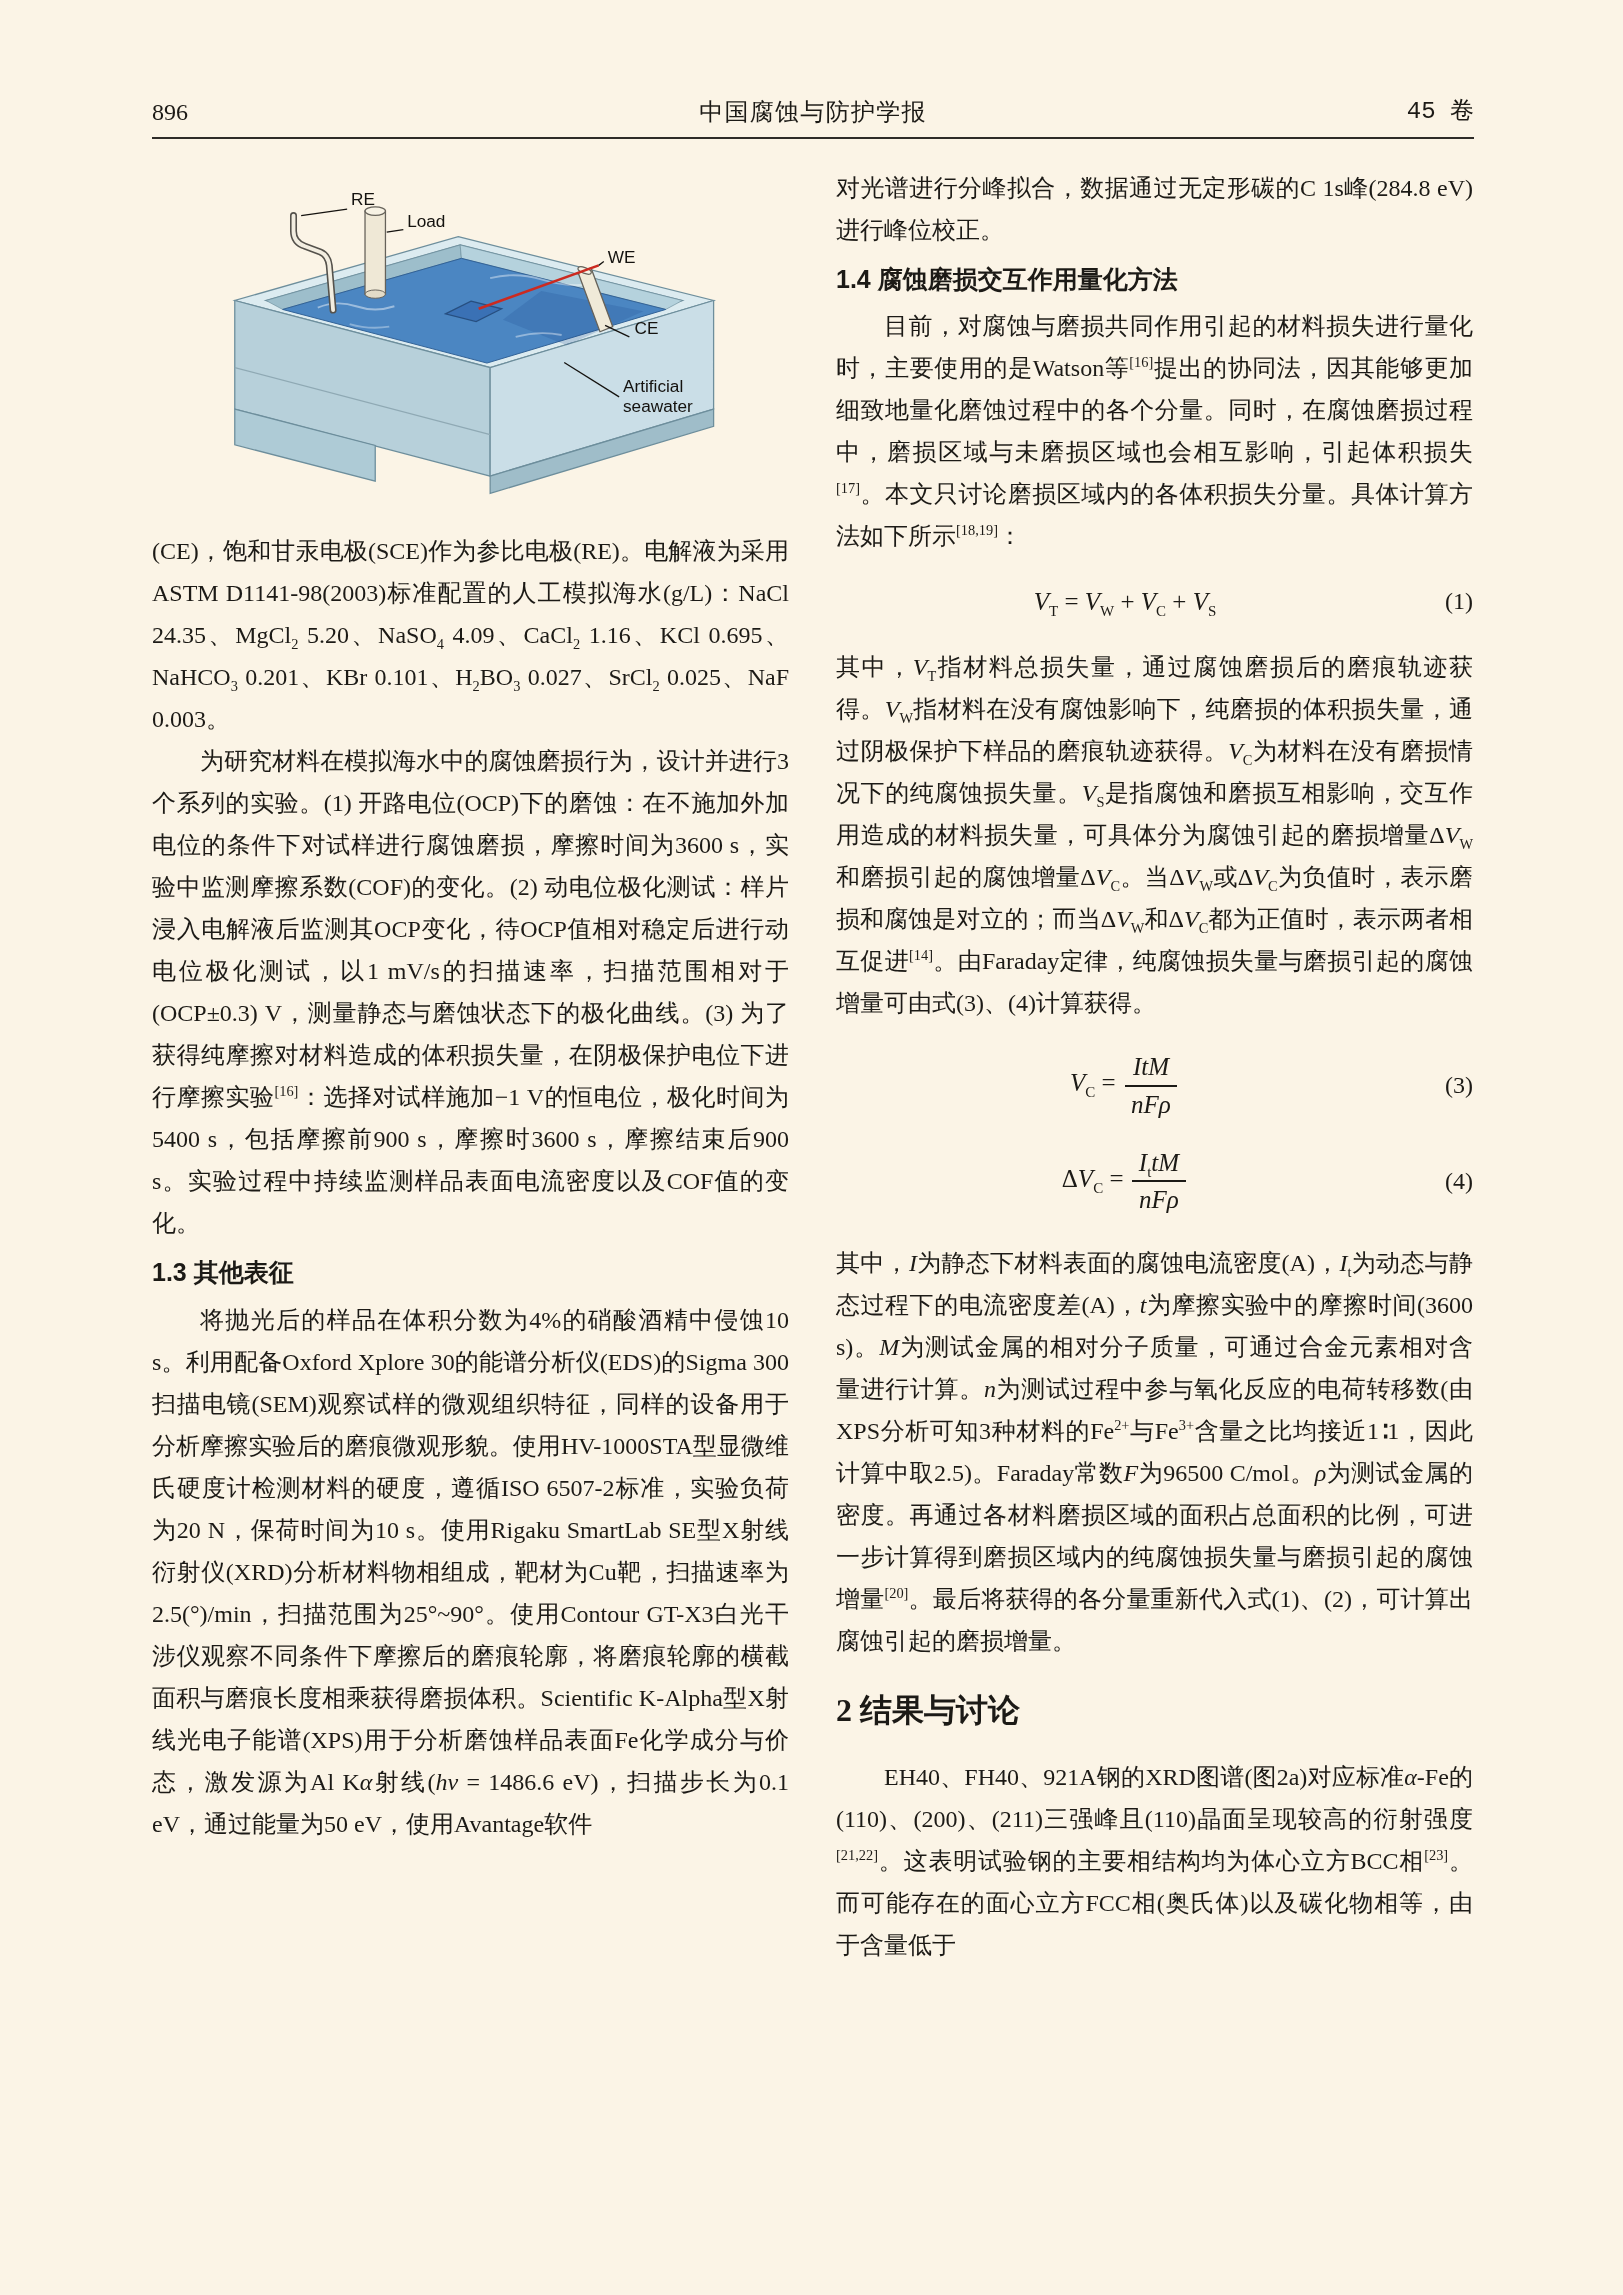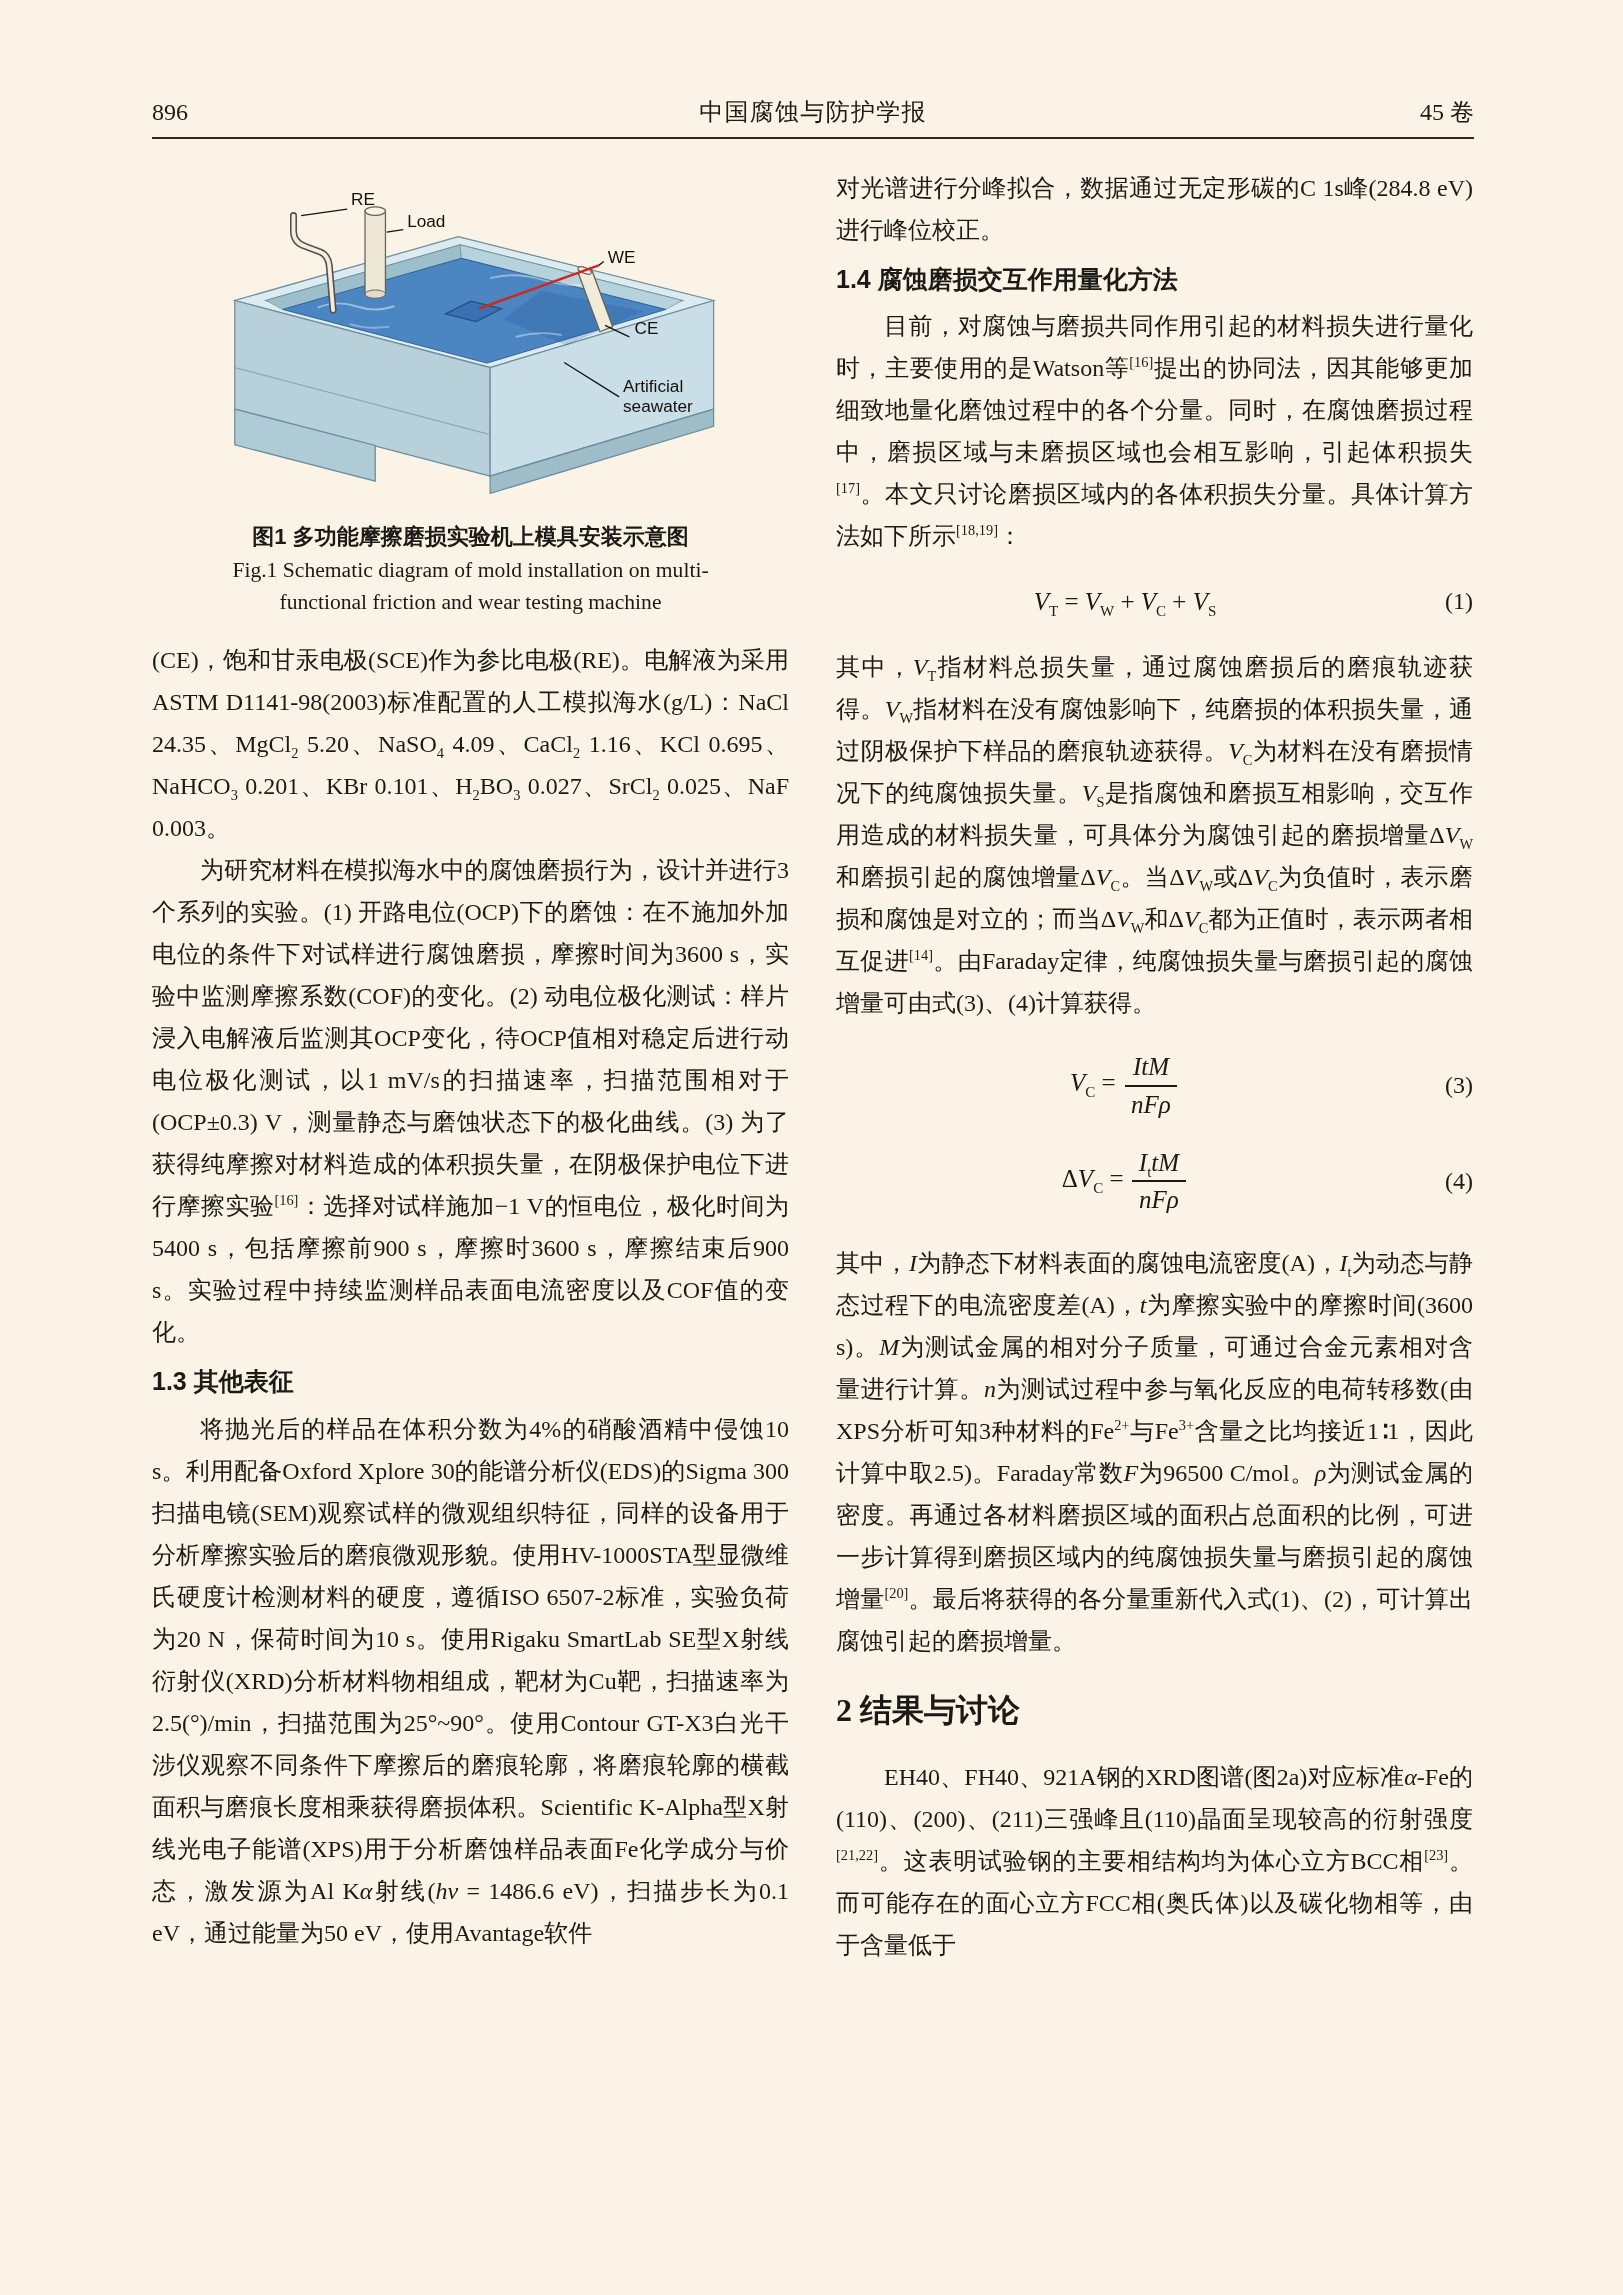--- a/index.html
+++ b/index.html
@@ -13,21 +13,21 @@
     color:#1c1a16;
     overflow:hidden;
   }
   
   .page-header {
     display:flex; align-items:center;
     font-size:24px; line-height:1.2;
   }
   .page-header .hl { width:144px; }
   .page-header .hc { flex:1; text-align:center; letter-spacing:1.3px; }
-  .page-header .hr { width:144px; text-align:right; }
+  .page-header .hr { width:144px; text-align:right;font-family:Liberation Mono, monospace; }
   .header-rule { border:none; border-top:2px solid #2e2c28; margin:10.5px 0 0 0; }
 
   
   .columns { display:flex; gap:47px; margin-top:27.5px; }
   .col { width:637px; }
 
   p.body-par {
     margin:0;
     font-size:24px;
     line-height:42px;
@@ -148,25 +148,20 @@
           </g>
 
           <text class="svg-label" x="262" y="46">RE</text>
           <text class="svg-label" x="350" y="80">Load</text>
           <text class="svg-label" x="664" y="136">WE</text>
           <text class="svg-label" x="706" y="248">CE</text>
           <text class="svg-label" x="688" y="338">Artificial</text>
           <text class="svg-label" x="688" y="370">seawater</text>
         </svg>
 
-        <figcaption>
-          <div class="cap-zh">图1 多功能摩擦磨损实验机上模具安装示意图</div>
-          <div class="cap-en">Fig.1 Schematic diagram of mold installation on multi-</div>
-          <div class="cap-en">functional friction and wear testing machine</div>
-        </figcaption>
       </figure>
 
       <p class="body-par noindent">(CE)，饱和甘汞电极(SCE)作为参比电极(RE)。电解液为采用ASTM D1141-98(2003)标准配置的人工模拟海水(g/L)：NaCl 24.35、MgCl<sub>2</sub> 5.20、NaSO<sub>4</sub> 4.09、CaCl<sub>2</sub> 1.16、KCl 0.695、NaHCO<sub>3</sub> 0.201、KBr 0.101、H<sub>2</sub>BO<sub>3</sub> 0.027、SrCl<sub>2</sub> 0.025、NaF 0.003。</p>
       <p class="body-par">为研究材料在模拟海水中的腐蚀磨损行为，设计并进行3个系列的实验。(1) 开路电位(OCP)下的磨蚀：在不施加外加电位的条件下对试样进行腐蚀磨损，摩擦时间为3600 s，实验中监测摩擦系数(COF)的变化。(2) 动电位极化测试：样片浸入电解液后监测其OCP变化，待OCP值相对稳定后进行动电位极化测试，以1 mV/s的扫描速率，扫描范围相对于(OCP±0.3) V，测量静态与磨蚀状态下的极化曲线。(3) 为了获得纯摩擦对材料造成的体积损失量，在阴极保护电位下进行摩擦实验<sup>[16]</sup>：选择对试样施加−1 V的恒电位，极化时间为5400 s，包括摩擦前900 s，摩擦时3600 s，摩擦结束后900 s。实验过程中持续监测样品表面电流密度以及COF值的变化。</p>
       <h3 class="subsection">1.3 其他表征</h3>
       <p class="body-par">将抛光后的样品在体积分数为4%的硝酸酒精中侵蚀10 s。利用配备Oxford Xplore 30的能谱分析仪(EDS)的Sigma 300扫描电镜(SEM)观察试样的微观组织特征，同样的设备用于分析摩擦实验后的磨痕微观形貌。使用HV-1000STA型显微维氏硬度计检测材料的硬度，遵循ISO 6507-2标准，实验负荷为20 N，保荷时间为10 s。使用Rigaku SmartLab SE型X射线衍射仪(XRD)分析材料物相组成，靶材为Cu靶，扫描速率为2.5(°)/min，扫描范围为25°~90°。使用Contour GT-X3白光干涉仪观察不同条件下摩擦后的磨痕轮廓，将磨痕轮廓的横截面积与磨痕长度相乘获得磨损体积。Scientific K-Alpha型X射线光电子能谱(XPS)用于分析磨蚀样品表面Fe化学成分与价态，激发源为Al K<span class="it">α</span>射线(<span class="it">hν</span> = 1486.6 eV)，扫描步长为0.1 eV，通过能量为50 eV，使用Avantage软件</p>
 
     </section>
 
     <section class="col">

